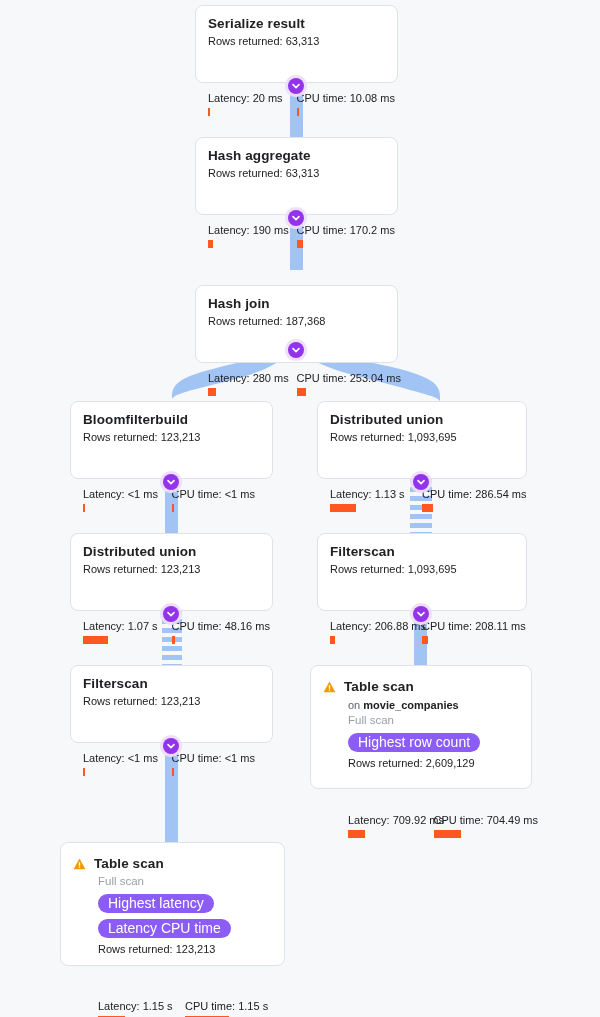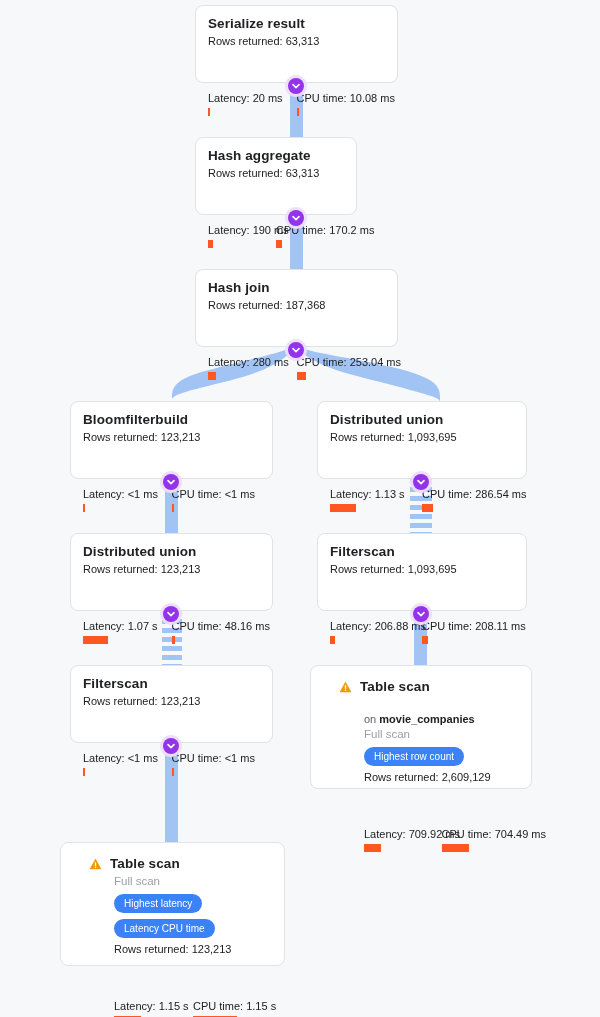--- a/index.html
+++ b/index.html
@@ -66,21 +66,21 @@
   
   .node {
     position: absolute;
     background: #ffffff;
     border: 1px solid #dfe3e8;
     border-radius: 8px;
     z-index: 3;
     padding: 10px 12px 12px 12px;
     cursor: pointer;
   }
-  .node.has-warn { padding-left: 28px; }
+  .node.has-warn { padding-left: 12px; }
 
   .node-head {
     display: flex;
     align-items: center;
     gap: 8px;
   }
   .warn-icon {
     flex: 0 0 auto;
     margin-top: 3px;
   }
@@ -88,21 +88,21 @@
     font-size: 13.5px;
     font-weight: bold;
     color: #202124;
     line-height: 16px;
     letter-spacing: 0.1px;
   }
   .node-sub {
     font-size: 11px;
     color: #5f6368;
     line-height: 15px;
-    margin-top: 15px;
+    margin-top: 1px;
   }
   .node-sub b { color: #202124; font-weight: bold; }
   .node-scan {
     font-size: 11.5px;
     color: #9aa0a6;
     line-height: 15px;
   }
   .node-rows {
     font-size: 11px;
     color: #202124;
@@ -110,24 +110,24 @@
     margin-top: 2px;
   }
 
   .badges {
     display: flex;
     gap: 6px;
     margin: 5px 0 4px 0;
     flex-wrap: wrap;
   }
   .badge {
-    background: #3b82f6;
+    background: #8b5cf6;
     color: #ffffff;
     border-radius: 11px;
-    font-size: 10px;
+    font-size: 14px;
     line-height: 15px;
     padding: 2px 10px;
     white-space: nowrap;
   }
 
   .metrics {
     display: flex;
     margin-top: 9px;
   }
   .metric { width: 50%; }
@@ -222,38 +222,38 @@
         <div class="metric-label">Latency: 20 ms</div>
         <div class="metric-bar" style="width:2px;"></div>
       </div>
       <div class="metric">
         <div class="metric-label">CPU time: 10.08 ms</div>
         <div class="metric-bar" style="width:2px;"></div>
       </div>
     </div>
   </div>
 
-  <div class="node" style="left:195px; top:137px; width:162px; height:78px;">
+  <div class="node" style="left:195px; top:137px; width:203px; height:78px;">
     <div class="node-head">
       <div class="node-title">Hash aggregate</div>
     </div>
     <div class="node-rows">Rows returned: 63,313</div>
     <div class="metrics">
       <div class="metric">
         <div class="metric-label">Latency: 190 ms</div>
         <div class="metric-bar" style="width:5px;"></div>
       </div>
       <div class="metric">
         <div class="metric-label">CPU time: 170.2 ms</div>
         <div class="metric-bar" style="width:6px;"></div>
       </div>
     </div>
   </div>
 
-  <div class="node" style="left:195px; top:269px; width:203px; height:78px;">
+  <div class="node" style="left:195px; top:285px; width:203px; height:78px;">
     <div class="node-head">
       <div class="node-title">Hash join</div>
     </div>
     <div class="node-rows">Rows returned: 187,368</div>
     <div class="metrics">
       <div class="metric">
         <div class="metric-label">Latency: 280 ms</div>
         <div class="metric-bar" style="width:8px;"></div>
       </div>
       <div class="metric">

